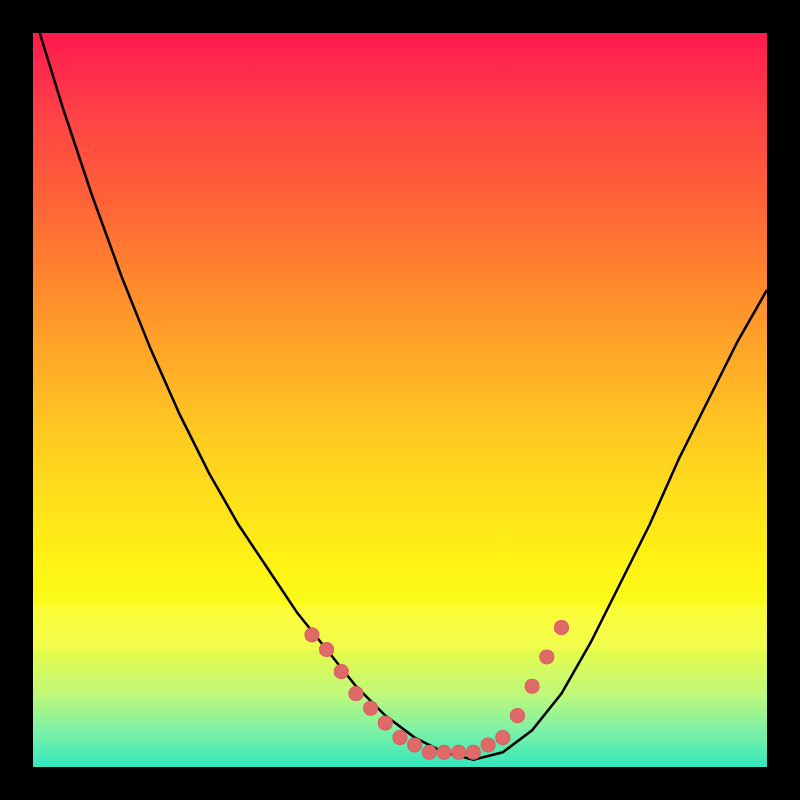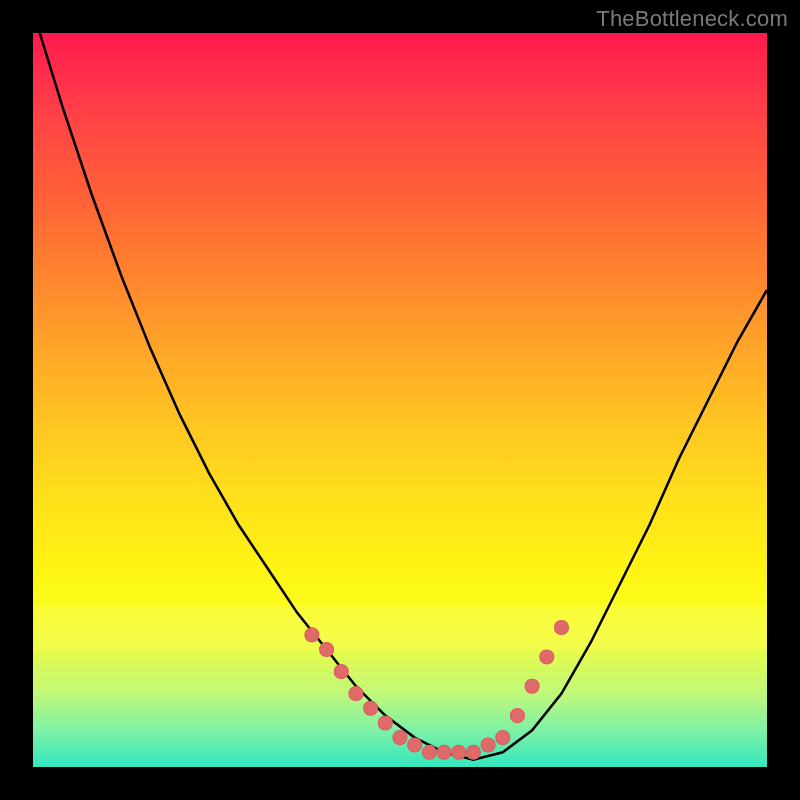--- a/index.html
+++ b/index.html
@@ -97,14 +97,13 @@
           <rect x="59.05" y="97.05" width="1.9" height="1.9" rx="0.9" ry="0.9" fill="#e06a6a" stroke="#d85f5f" stroke-width="0.15"></rect>
           <rect x="61.05" y="96.05" width="1.9" height="1.9" rx="0.9" ry="0.9" fill="#e06a6a" stroke="#d85f5f" stroke-width="0.15"></rect>
           <rect x="63.05" y="95.05" width="1.9" height="1.9" rx="0.9" ry="0.9" fill="#e06a6a" stroke="#d85f5f" stroke-width="0.15"></rect>
           <rect x="65.05" y="92.05" width="1.9" height="1.9" rx="0.9" ry="0.9" fill="#e06a6a" stroke="#d85f5f" stroke-width="0.15"></rect>
           <rect x="67.05" y="88.05" width="1.9" height="1.9" rx="0.9" ry="0.9" fill="#e06a6a" stroke="#d85f5f" stroke-width="0.15"></rect>
           <rect x="69.05" y="84.05" width="1.9" height="1.9" rx="0.9" ry="0.9" fill="#e06a6a" stroke="#d85f5f" stroke-width="0.15"></rect>
           <rect x="71.05" y="80.05" width="1.9" height="1.9" rx="0.9" ry="0.9" fill="#e06a6a" stroke="#d85f5f" stroke-width="0.15"></rect>
         </g>
     </svg>
   </div>
-  <div class="watermark">TheBottleneck.com</div>
 </div>
 
 </body></html>

